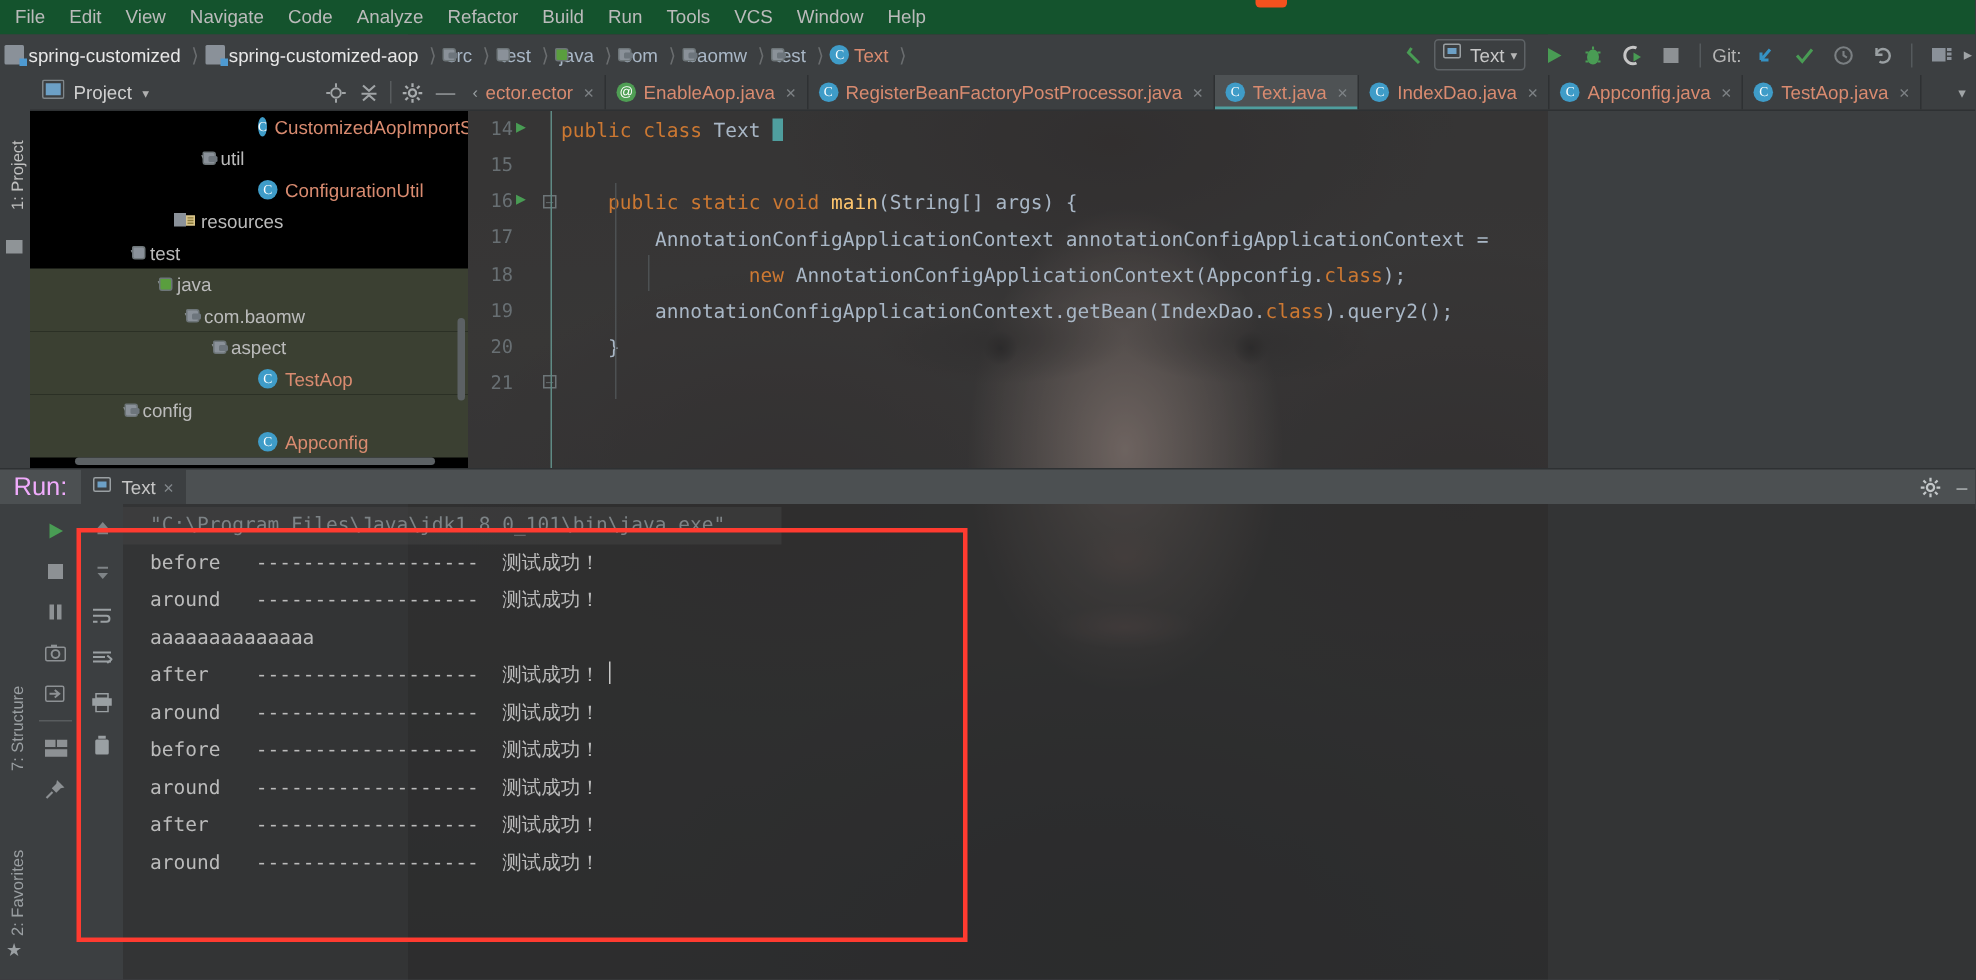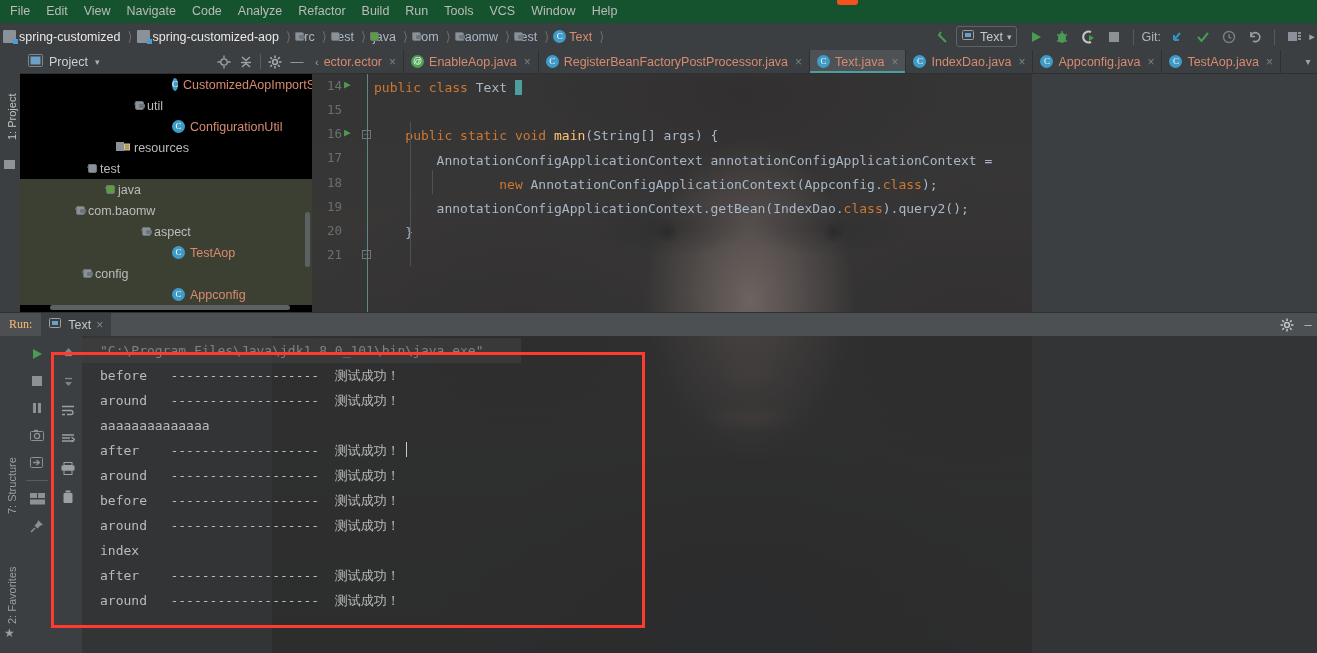--- a/index.html
+++ b/index.html
@@ -110,21 +110,21 @@
   .fold { position:absolute; width:9px; height:9px; border:1px solid #6d7578; color:#6d7578;
      font-size:8px; line-height:7px; text-align:center; }
   .indentline { position:absolute; width:1px; background:#4d5153; }
   .caret-blk { display:inline-block; width:7px; height:15px; background:#4f9e9e;
      vertical-align:-3px; }
 
   
   #runpanel { position:relative; z-index:5; height:364px; display:flex; flex-direction:column; }
   #runhead { height:24px; display:flex; align-items:center; background:#4c5052;
      border-top:1px solid #2e3133; }
-  #runhead .rl { font-size:12px; color:#fdba74; padding:0 9px;font-family:Liberation Serif, serif; }
+  #runhead .rl { font-size:17px; color:#f0abfc; padding:0 9px; }
   #runhead .rtab { display:flex; align-items:center; gap:5px; height:24px; padding:0 8px;
      background:#3c3f41; font-size:12.5px; color:#c6c6c6; }
   #runhead .rtab .x { color:#80868a; font-size:12px; }
   #runhead .rspacer { flex:1; }
   #runhead .gear { width:24px; display:flex; align-items:center; justify-content:center;
      color:#b9bdbf; font-size:13px; }
   #runhead .min { width:18px; display:flex; align-items:center; justify-content:center;
      color:#b9bdbf; font-size:13px; }
   #runbody { flex:1; display:flex; position:relative; }
   #runstrip { width:20px; background:#3c3f41; flex:none; position:relative; }
@@ -372,21 +372,21 @@
         <div class="trow" style="padding-left:64px">
           <span class="tri">▼</span>
           <span class="ico fold" style="margin-left:4px"></span>
           <span class="tlbl c-white">test</span>
         </div>
         <div class="trow sel" style="padding-left:82px">
           <span class="tri">▼</span>
           <span class="ico fold green" style="margin-left:4px"></span>
           <span class="tlbl c-white">java</span>
         </div>
-        <div class="trow sel" style="padding-left:52px">
+        <div class="trow sel" style="padding-left:100px">
           <span class="tri">▼</span>
           <span class="ico fold src" style="margin-left:4px"></span>
           <span class="tlbl c-white">com.baomw</span>
         </div>
         <div class="trow sel" style="padding-left:118px">
           <span class="tri">▼</span>
           <span class="ico fold src" style="margin-left:4px"></span>
           <span class="tlbl c-white">aspect</span>
         </div>
         <div class="trow sel" style="padding-left:152px">
@@ -596,21 +596,20 @@
 
       <div id="console">
         <div><span class="conline cmd">"C:\Program Files\Java\jdk1.8.0_101\bin\java.exe" ...</span></div>
         <div class="conline"><span>before</span>   <span>-------------------</span>  <span class="cjk">测试成功！</span></div>
         <div class="conline"><span>around</span>   <span>-------------------</span>  <span class="cjk">测试成功！</span></div>
         <div class="conline"><span>aaaaaaaaaaaaaa</span></div>
         <div class="conline"><span>after</span>    <span>-------------------</span>  <span class="cjk">测试成功！</span><span class="cconsole-caret"></span></div>
         <div class="conline"><span>around</span>   <span>-------------------</span>  <span class="cjk">测试成功！</span></div>
         <div class="conline"><span>before</span>   <span>-------------------</span>  <span class="cjk">测试成功！</span></div>
         <div class="conline"><span>around</span>   <span>-------------------</span>  <span class="cjk">测试成功！</span></div>
-        <div class="conline"><span>index</span></div>
         <div class="conline"><span>after</span>    <span>-------------------</span>  <span class="cjk">测试成功！</span></div>
         <div class="conline"><span>around</span>   <span>-------------------</span>  <span class="cjk">测试成功！</span></div>
       </div>
     </div>
   </div>
 
   <div id="redrect"></div>
 
   <div id="status">
     <span class="st">&nbsp;</span>

